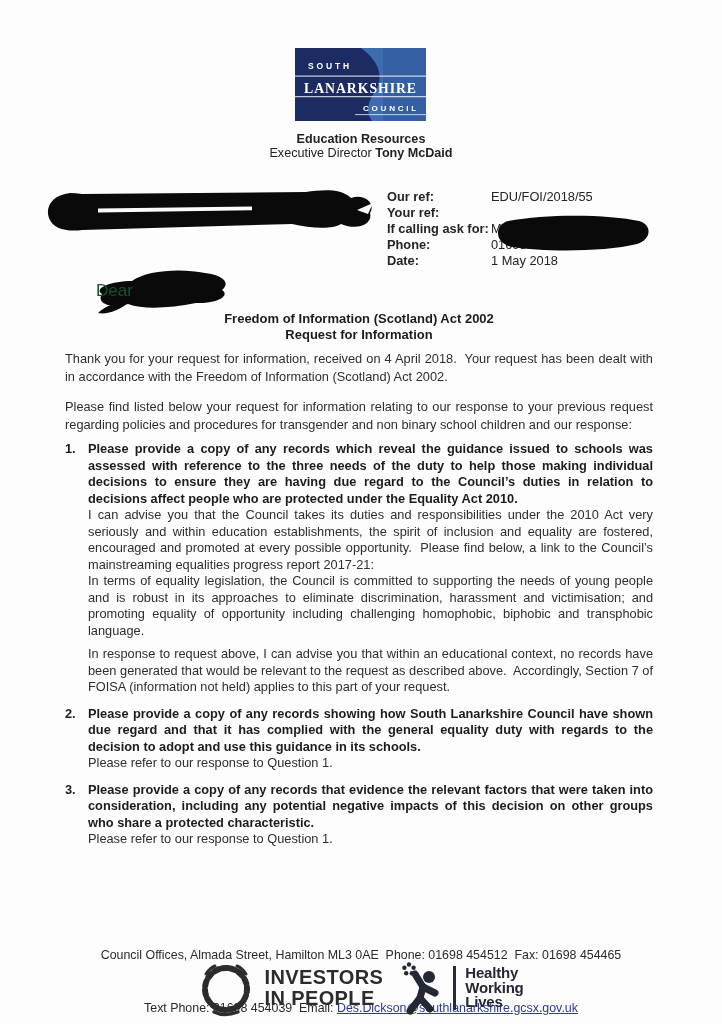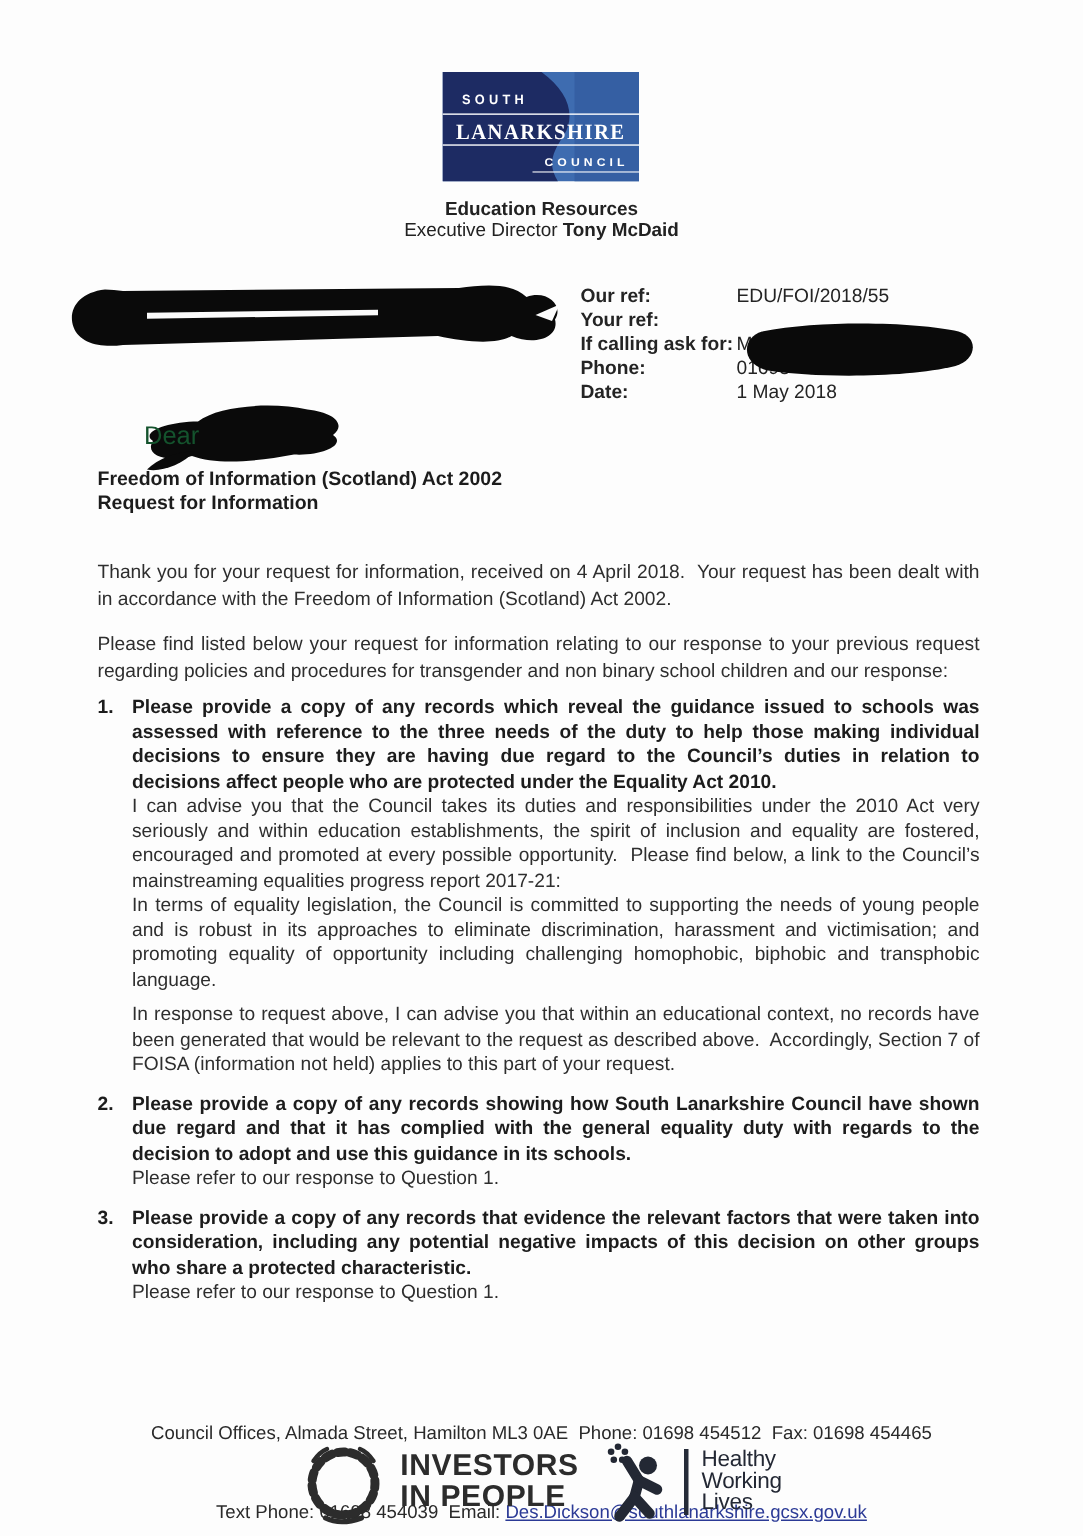--- a/index.html
+++ b/index.html
@@ -24,21 +24,21 @@
   .ref-block{position:absolute;top:189px;left:387px;font-size:12.8px;color:#242424;}
   .ref-row{display:flex;line-height:16px;min-height:16px;}
   .ref-label{width:104px;font-weight:bold;flex:none;}
   .ref-value{white-space:pre;}
   
   .salutation{position:absolute;top:281px;left:65px;font-size:17px;color:#14532d;margin-left:31px;}
   .body-col{
     position:absolute;top:311px;left:65px;width:588px;
     font-size:12.8px;line-height:17.5px;text-align:justify;color:#2e2e2e;
   }
-  .subject{font-weight:bold;font-size:13px;line-height:16px;color:#1c1c1c;margin-bottom:29px;text-align:left;}
+  .subject{font-weight:bold;font-size:13px;line-height:16px;color:#1c1c1c;margin-bottom:7px;text-align:center;}
   .para{white-space:pre-wrap;margin:0 0 13px 0;}
   .para.tight{margin-bottom:8px;}
   .q-item{display:flex;margin-bottom:10px;font-size:12.8px;line-height:16.5px;}
   .q-num{width:23px;flex:none;font-weight:bold;color:#1c1c1c;}
   .q-content{flex:1;min-width:0;}
   .q-bold{font-weight:bold;color:#1c1c1c;white-space:pre-wrap;}
   .q-body{white-space:pre-wrap;}
   .q-link{color:#2b3a96;text-decoration:underline;word-break:break-all;display:block;margin-bottom:7px;}
   .q-para{white-space:pre-wrap;margin:0 0 7px 0;}
   .q-para:last-child{margin-bottom:0;}
@@ -59,21 +59,21 @@
     display:flex;justify-content:center;align-items:center;gap:15px;
   }
   .iip{display:flex;align-items:center;gap:10px;}
   .iip-text{
     font-size:20px;line-height:21px;font-weight:bold;letter-spacing:.4px;
     color:#2c2c2c;
   }
   .hwl{display:flex;align-items:center;gap:9px;}
   .hwl-bar{width:3px;height:44px;background:#252b38;}
   .hwl-text{
-    font-size:15px;line-height:14.5px;font-weight:normal;letter-spacing:-.2px;
+    font-size:15px;line-height:14.5px;font-weight:bold;letter-spacing:-.2px;
     color:#232834;
   }
 </style>
 </head>
 <body>
 
 <div class="page">
 
   <div class="slc-logo">
     <svg width="131" height="73" viewBox="0 0 131 73">

